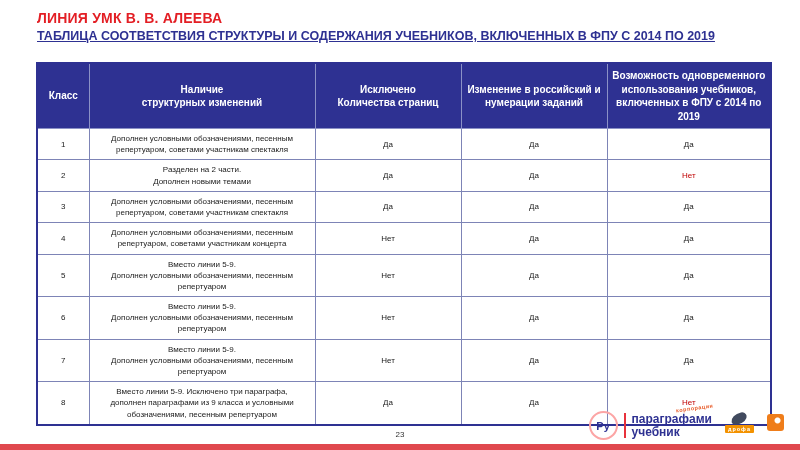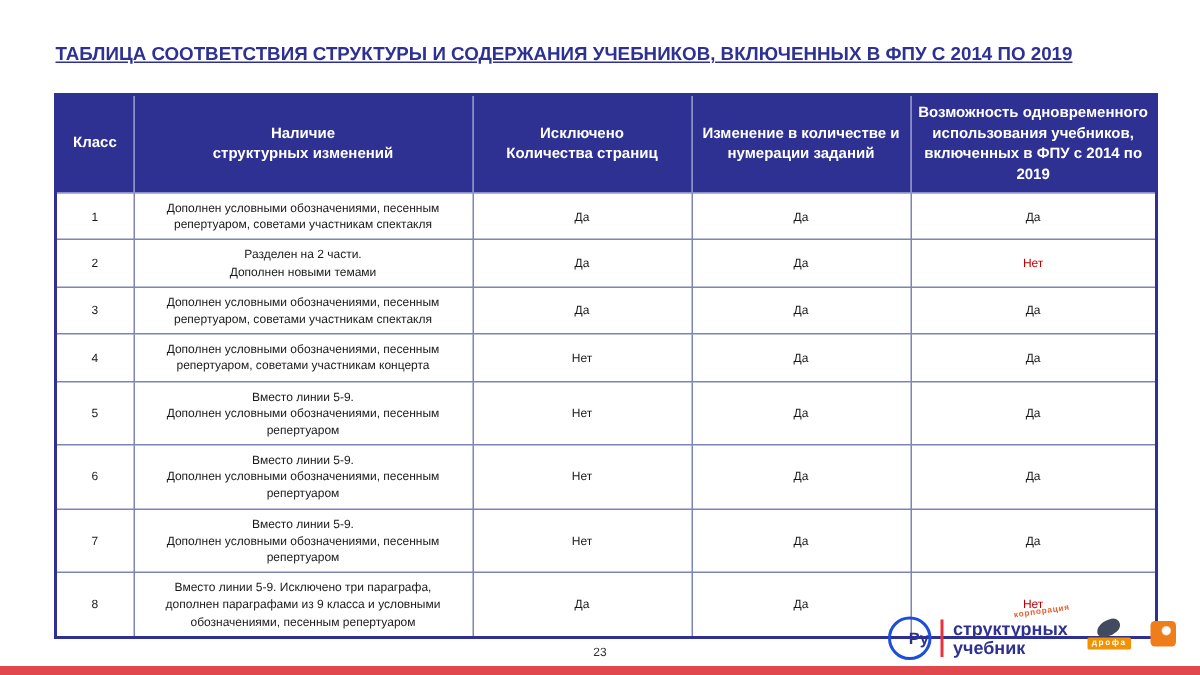--- a/index.html
+++ b/index.html
@@ -44,22 +44,22 @@
   .page-number {
     position: absolute; left: 0; right: 0; bottom: 11px;
     text-align: center; font-size: 8px; color: #333333;
   }
   .logos {
     position: absolute; right: 16px; bottom: 10px;
     display: flex; align-items: center; gap: 13px;
   }
   .ru-logo { display: flex; align-items: center; gap: 6px; padding-top: 6px; }
   .ru-circle {
-    width: 25px; height: 25px; border: 2px solid #1d4ed8; border-radius: 50%;
-    display: flex; align-items: center; justify-content: flex-end;
+    width: 25px; height: 25px; border: 2px solid #fca5a5; border-radius: 50%;
+    display: flex; align-items: center; justify-content: center;
     color: var(--deep_blue, #2e3192); font-weight: bold; font-size: 11px;
   }
   .ru-divider { width: 2px; height: 25px; background: #e8323c; }
   .ru-text {
     position: relative; color: var(--deep_blue, #2e3192);
     font-weight: bold; font-size: 12px; line-height: 1.05;
   }
   .ru-corp {
     position: absolute; top: -7px; right: -2px;
     font-size: 5.5px; font-weight: bold; letter-spacing: .5px;
@@ -83,38 +83,39 @@
   .bottom-bar {
     position: absolute; left: 0; right: 0; bottom: 0; height: 6px;
     background: var(--bar_red, #e0484e);
   }
 </style>
 </head>
 <body>
 
 <div class="slide">
 
+  <div class="title">ЛИНИЯ УМК В. В. АЛЕЕВА</div>
   <div class="subtitle">ТАБЛИЦА СООТВЕТСТВИЯ СТРУКТУРЫ И СОДЕРЖАНИЯ УЧЕБНИКОВ, ВКЛЮЧЕННЫХ В ФПУ С 2014 ПО 2019</div>
 
   <table class="compat">
     <colgroup>
       <col style="width:52px">
         <col style="width:226px">
         <col style="width:146px">
         <col style="width:146px">
         <col style="width:164px">
     </colgroup>
     <thead>
       <tr>
         <th>Класс</th>
         <th>Наличие
 структурных изменений</th>
         <th>Исключено
 Количества страниц</th>
-        <th>Изменение в количестве и
+        <th>Изменение в российский и
 нумерации заданий</th>
         <th>Возможность одновременного
 использования учебников,
 включенных в ФПУ с 2014 по
 2019</th>
       </tr>
     </thead>
     <tbody>
       <tr>
         <td>1</td>
@@ -190,21 +191,21 @@
   <div class="page-number">23</div>
 
   <div class="logos">
     <div class="ru-logo">
       <div class="ru-circle">
         <span>Ру</span>
       </div>
       <div class="ru-divider"></div>
       <div class="ru-text">
         <div class="ru-corp">корпорация</div>
-        <div>структурных</div>
+        <div>параграфами</div>
         <div>учебник</div>
       </div>
     </div>
     <div class="drofa">
       <div class="drofa-bird"></div>
       <div class="drofa-band">дрофа</div>
     </div>
     <div class="ventana"></div>
   </div>
 

